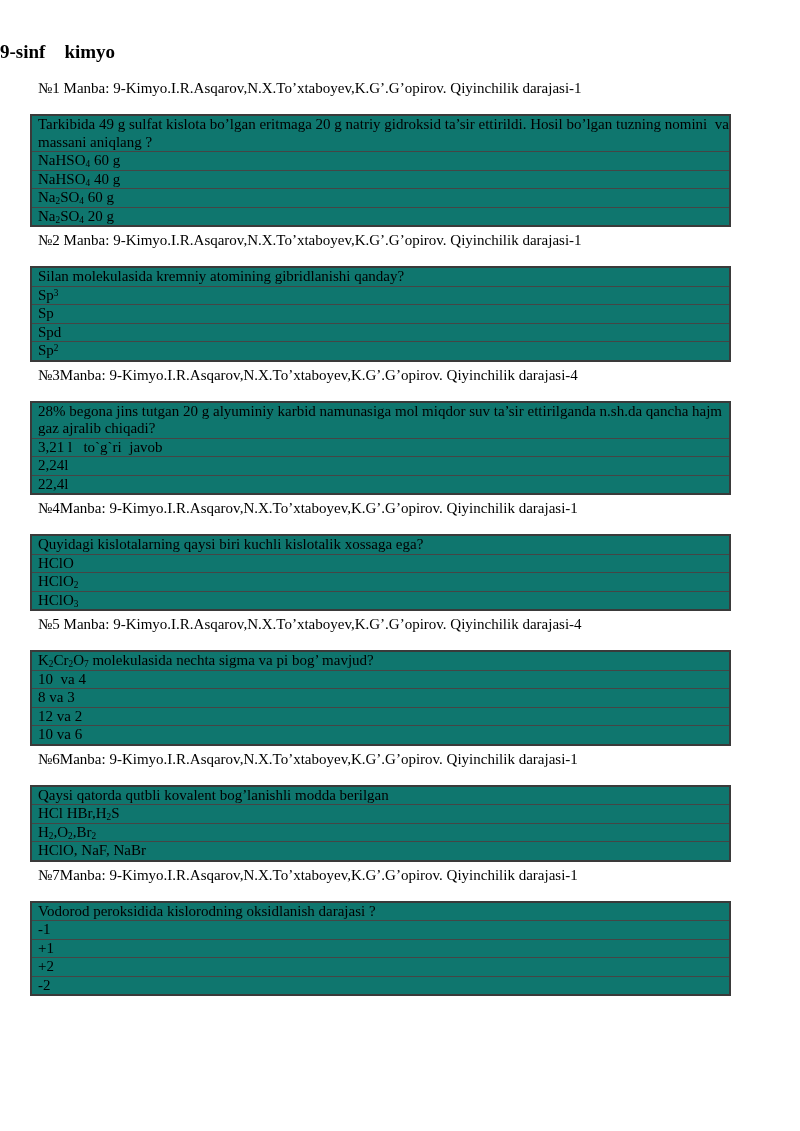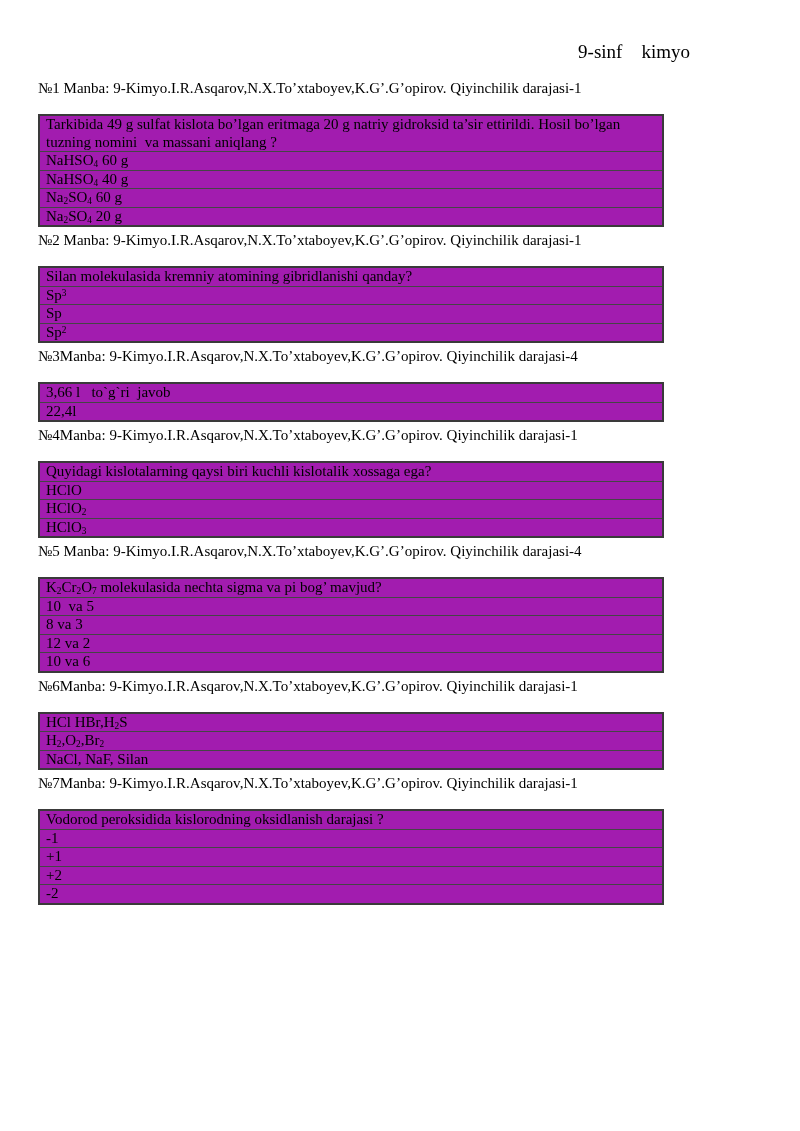--- a/index.html
+++ b/index.html
@@ -9,39 +9,39 @@
   }
   body {
     width: 800px; height: 1131px;
     overflow: hidden;
     font-family: "Liberation Serif", "DejaVu Serif", serif;
     color: #000;
   }
   .title {
     width: 690px;
     margin: 40px 0 16px 0;
-    text-align: right;
+    text-align: left;
     font-size: 19px;
     line-height: 23px;
-    font-weight: normal;
+    font-weight: bold;
     white-space: pre-wrap;
   }
   .source {
     margin: 4px 4px 16px 38px;
     font-size: 15px;
     line-height: 19px;
     white-space: pre-wrap;
   }
   table.q-table {
-    width: 626px;
-    margin-left: 38px;
+    width: 701px;
+    margin-left: 30px;
     border-collapse: separate;
     border-spacing: 0;
     border: 2px solid #3a3a3a;
-    background: #a21caf;
+    background: #0f766e;
   }
   td.cell {
     font-size: 15px;
     line-height: 17.5px;
     padding: 0 0 0 6px;
     border-bottom: 1px solid #454545;
     white-space: pre-wrap;
     vertical-align: top;
   }
   tr:last-child td.cell { border-bottom: none; }
@@ -88,32 +88,41 @@
         <tr class="q-row">
           <td class="cell question">Silan molekulasida kremniy atomining gibridlanishi qanday?</td>
         </tr>
       <tr class="opt-row">
               <td class="cell">Sp<sup>3</sup></td>
             </tr>
             <tr class="opt-row">
               <td class="cell">Sp</td>
             </tr>
             <tr class="opt-row">
+              <td class="cell">Spd</td>
+            </tr>
+            <tr class="opt-row">
               <td class="cell">Sp<sup>2</sup></td>
             </tr>
           </tbody>
     </table>
   </section>
 
   <section class="q-block">
     <p class="source">№3Manba: 9-Kimyo.I.R.Asqarov,N.X.To’xtaboyev,K.G’.G’opirov. Qiyinchilik darajasi-4</p>
     <table class="q-table">
       <tbody>
-      <tr class="opt-row">
-              <td class="cell">3,66 l   to`g`ri  javob</td>
+        <tr class="q-row">
+          <td class="cell question">28% begona jins tutgan 20 g alyuminiy karbid namunasiga mol miqdor suv ta’sir ettirilganda n.sh.da qancha hajm gaz ajralib chiqadi?</td>
+        </tr>
+      <tr class="opt-row">
+              <td class="cell">3,21 l   to`g`ri  javob</td>
+            </tr>
+            <tr class="opt-row">
+              <td class="cell">2,24l</td>
             </tr>
             <tr class="opt-row">
               <td class="cell">22,4l</td>
             </tr>
           </tbody>
     </table>
   </section>
 
   <section class="q-block">
     <p class="source">№4Manba: 9-Kimyo.I.R.Asqarov,N.X.To’xtaboyev,K.G’.G’opirov. Qiyinchilik darajasi-1</p>
@@ -136,47 +145,50 @@
   </section>
 
   <section class="q-block">
     <p class="source">№5 Manba: 9-Kimyo.I.R.Asqarov,N.X.To’xtaboyev,K.G’.G’opirov. Qiyinchilik darajasi-4</p>
     <table class="q-table">
       <tbody>
         <tr class="q-row">
           <td class="cell question">K<sub>2</sub>Cr<sub>2</sub>O<sub>7</sub> molekulasida nechta sigma va pi bog’ mavjud?</td>
         </tr>
       <tr class="opt-row">
-              <td class="cell">10  va 5</td>
+              <td class="cell">10  va 4</td>
             </tr>
             <tr class="opt-row">
               <td class="cell">8 va 3</td>
             </tr>
             <tr class="opt-row">
               <td class="cell">12 va 2</td>
             </tr>
             <tr class="opt-row">
               <td class="cell">10 va 6</td>
             </tr>
           </tbody>
     </table>
   </section>
 
   <section class="q-block">
     <p class="source">№6Manba: 9-Kimyo.I.R.Asqarov,N.X.To’xtaboyev,K.G’.G’opirov. Qiyinchilik darajasi-1</p>
     <table class="q-table">
       <tbody>
+        <tr class="q-row">
+          <td class="cell question">Qaysi qatorda qutbli kovalent bog’lanishli modda berilgan</td>
+        </tr>
       <tr class="opt-row">
               <td class="cell">HCl HBr,H<sub>2</sub>S</td>
             </tr>
             <tr class="opt-row">
               <td class="cell">H<sub>2</sub>,O<sub>2</sub>,Br<sub>2</sub></td>
             </tr>
             <tr class="opt-row">
-              <td class="cell">NaCl, NaF, Silan</td>
+              <td class="cell">HClO, NaF, NaBr</td>
             </tr>
           </tbody>
     </table>
   </section>
 
   <section class="q-block">
     <p class="source">№7Manba: 9-Kimyo.I.R.Asqarov,N.X.To’xtaboyev,K.G’.G’opirov. Qiyinchilik darajasi-1</p>
     <table class="q-table">
       <tbody>
         <tr class="q-row">

